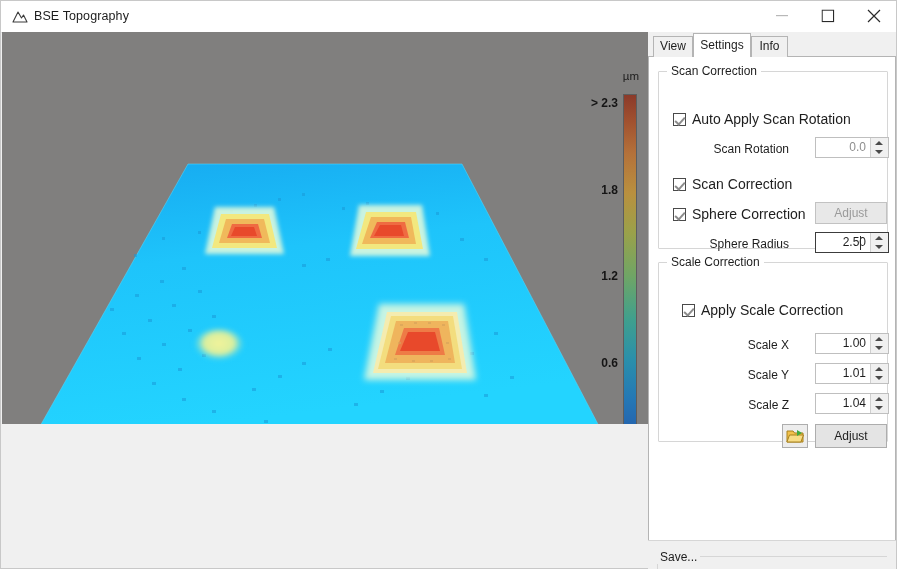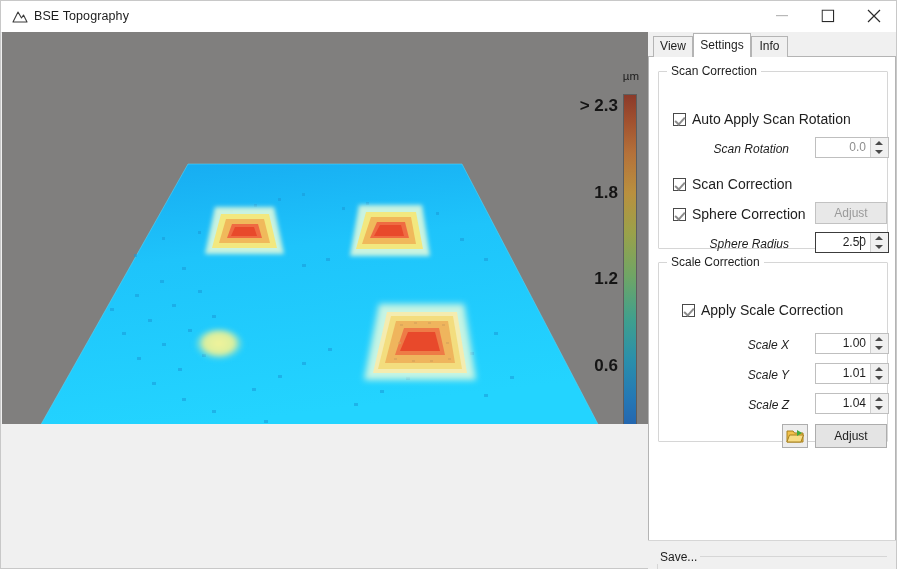--- a/index.html
+++ b/index.html
@@ -25,21 +25,21 @@
   .surface-wrap{position:absolute;left:0;top:0;width:646px;height:536px;}
 
   
   .cbar-unit{position:absolute;right:9px;top:38px;font-size:11.5px;color:#1c1c1c;}
   .cbar{position:absolute;left:621px;top:62px;width:14px;height:365px;
         background:linear-gradient(to bottom,
           #8b3a2a 0%, #a0502f 7%, #b4713a 16%, #b9903f 27%,
           #9aa14a 38%, #6fa566 50%, #3f9f8e 62%, #2a8fab 73%,
           #2477b5 84%, #2461ad 93%, #2b4f9e 100%);
         border:1px solid #5d5d5d;box-sizing:border-box;}
-  .cbar-lbl{position:absolute;right:30px;font-size:17px;color:#151515;font-weight:bold;text-align:right;width:46px;}
+  .cbar-lbl{position:absolute;right:30px;font-size:12px;color:#151515;font-weight:bold;text-align:right;width:46px;}
 
   .logo{position:absolute;left:22px;top:512px;width:180px;height:46px;}
   .logo-text{position:absolute;left:62px;top:0;line-height:21px;font-size:19px;font-weight:bold;color:#233f6e;letter-spacing:-.2px;}
 
   
   .panel{position:absolute;left:647px;top:31px;width:248px;height:536px;background:#f0f0f0;}
   .tabstrip{position:absolute;left:0;top:0;width:248px;height:25px;}
   .tab{position:absolute;top:4px;height:21px;box-sizing:border-box;background:#f0f0f0;border:1px solid #b4b4b4;border-bottom:none;
        font-size:12px;color:#1d1d1d;text-align:center;line-height:19px;cursor:default;}
   .tab.active{top:1px;height:24px;background:#ffffff;line-height:22px;z-index:3;border-color:#b4b4b4;}
@@ -47,21 +47,21 @@
   .tabcontent{position:absolute;left:0;top:25px;width:248px;height:483px;background:#ffffff;border-left:1px solid #b4b4b4;border-right:1px solid #b4b4b4;box-sizing:border-box;}
 
   .group{position:absolute;left:9px;width:230px;box-sizing:border-box;border:1px solid #d6d6d6;border-radius:1px;}
   .group-title{position:absolute;top:-8px;left:8px;background:#ffffff;padding:0 4px;font-size:12px;color:#1d1d1d;}
 
   .cb-row{position:absolute;display:flex;align-items:center;gap:6px;}
   .cbox{width:13px;height:13px;box-sizing:border-box;border:1px solid #4a4a4a;background:#ffffff;position:relative;flex:none;}
   .cbox.checked::after{content:"";position:absolute;left:3px;top:1px;width:4px;height:8px;border:solid #8c8c8c;border-width:0 2px 2px 0;transform:rotate(42deg);}
   .cb-lbl{font-size:14px;color:#1d1d1d;white-space:nowrap;}
 
-  .fld-lbl{position:absolute;font-size:12px;color:#1d1d1d;text-align:right;font-style:italic;}
+  .fld-lbl{position:absolute;font-size:12px;color:#1d1d1d;text-align:right;}
 
   .spin{position:absolute;width:74px;height:21px;box-sizing:border-box;border:1px solid #bfbfbf;background:#ffffff;}
   .spin.focused{border:1px solid #3c3c3c;}
   .spin.dim .spin-val{color:#8e8e8e;}
   .spin-val{position:absolute;right:22px;top:2px;font-size:12px;color:#1d1d1d;}
   .spin-btns{position:absolute;right:0;top:0;width:17px;height:19px;background:#f0f0f0;border-left:1px solid #cfcfcf;}
   .spin-btns .ar{position:absolute;left:4px;width:0;height:0;border-left:4px solid transparent;border-right:4px solid transparent;}
   .spin-btns .up{top:3px;border-bottom:4px solid #4a4a4a;}
   .spin-btns .dn{bottom:3px;border-top:4px solid #4a4a4a;}
   .caret{position:absolute;top:3px;width:1px;height:14px;background:#2b2b2b;}

